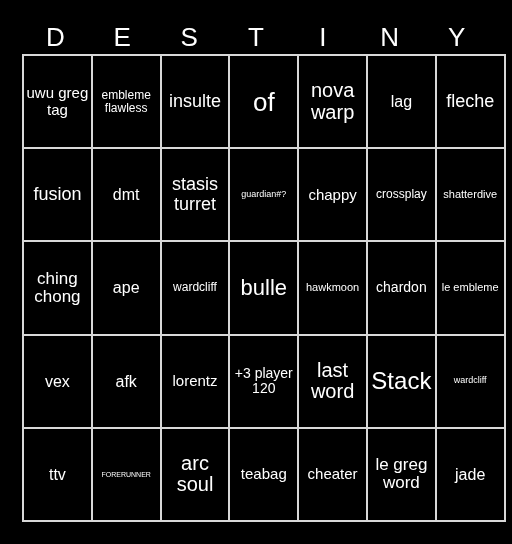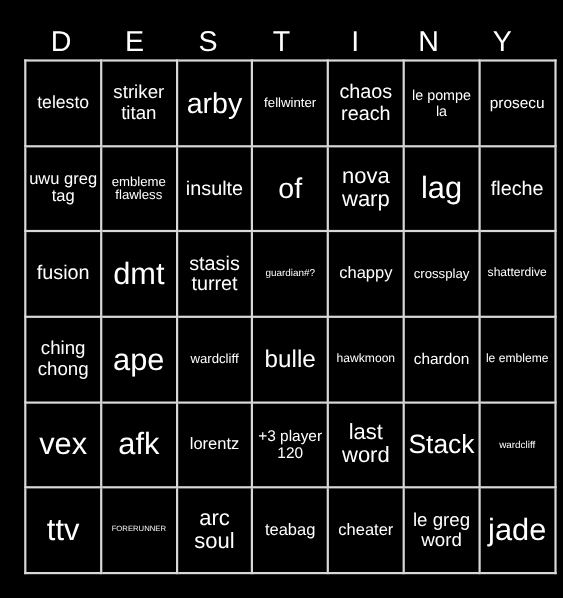--- a/index.html
+++ b/index.html
@@ -13,47 +13,38 @@
   .f12 { font-size: 12px; }
   .f13 { font-size: 13px; }
   .f14 { font-size: 14px; }
   .f15 { font-size: 15px; }
   .f16 { font-size: 16px; }
   .f17 { font-size: 17px; }
   .f18 { font-size: 18px; }
   .f19 { font-size: 24px; }
   .f20 { font-size: 20px; }
   .f22 { font-size: 22px; border-radius: 29px; }
-  .f24 { font-size: 28px; }
+  .f24 { font-size: 16px; }
   .f26 { font-size: 26px; }
 </style>
 </head>
 <body>
 
 <div class="header">
   <span>D</span>
   <span>E</span>
   <span>S</span>
   <span>T</span>
   <span>I</span>
   <span>N</span>
   <span>Y</span>
 </div>
 
 <table class="grid">
   <tbody>
-      <tr>
-    <td class="f16">telesto</td>
-    <td class="f17">striker titan</td>
-    <td class="f26">arby</td>
-    <td class="f12">fellwinter</td>
-    <td class="f18">chaos reach</td>
-    <td class="f13">le pompe la</td>
-    <td class="f14">prosecu</td>
-  </tr>
   <tr>
     <td class="f15">uwu greg tag</td>
     <td class="f12">embleme flawless</td>
     <td class="f18">insulte</td>
     <td class="f26">of</td>
     <td class="f20">nova warp</td>
     <td class="f24">lag</td>
     <td class="f18">fleche</td>
   </tr>
   <tr>

